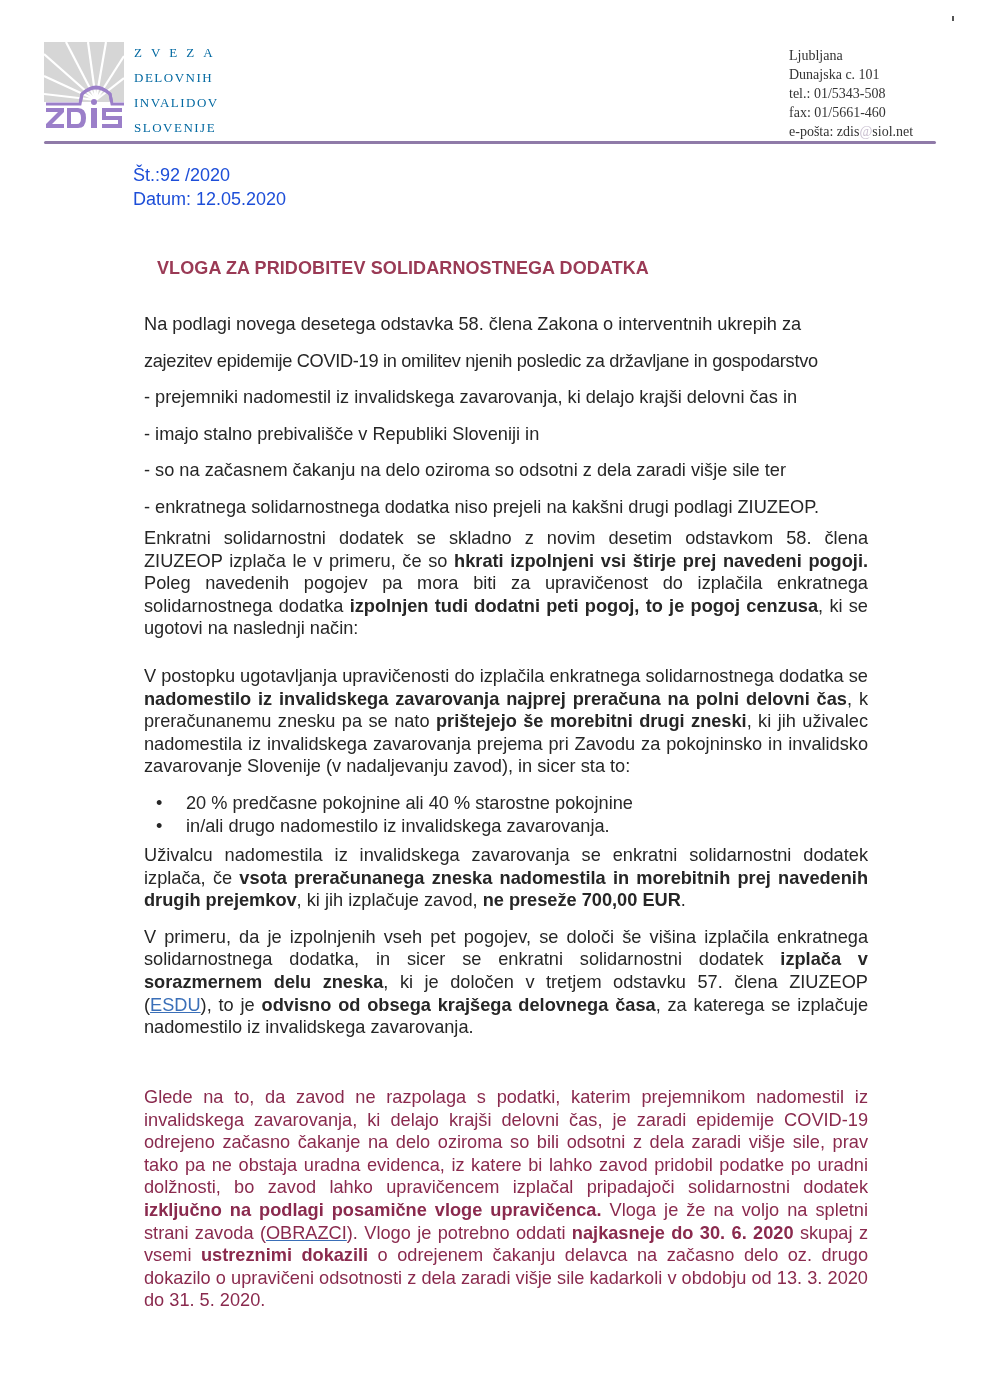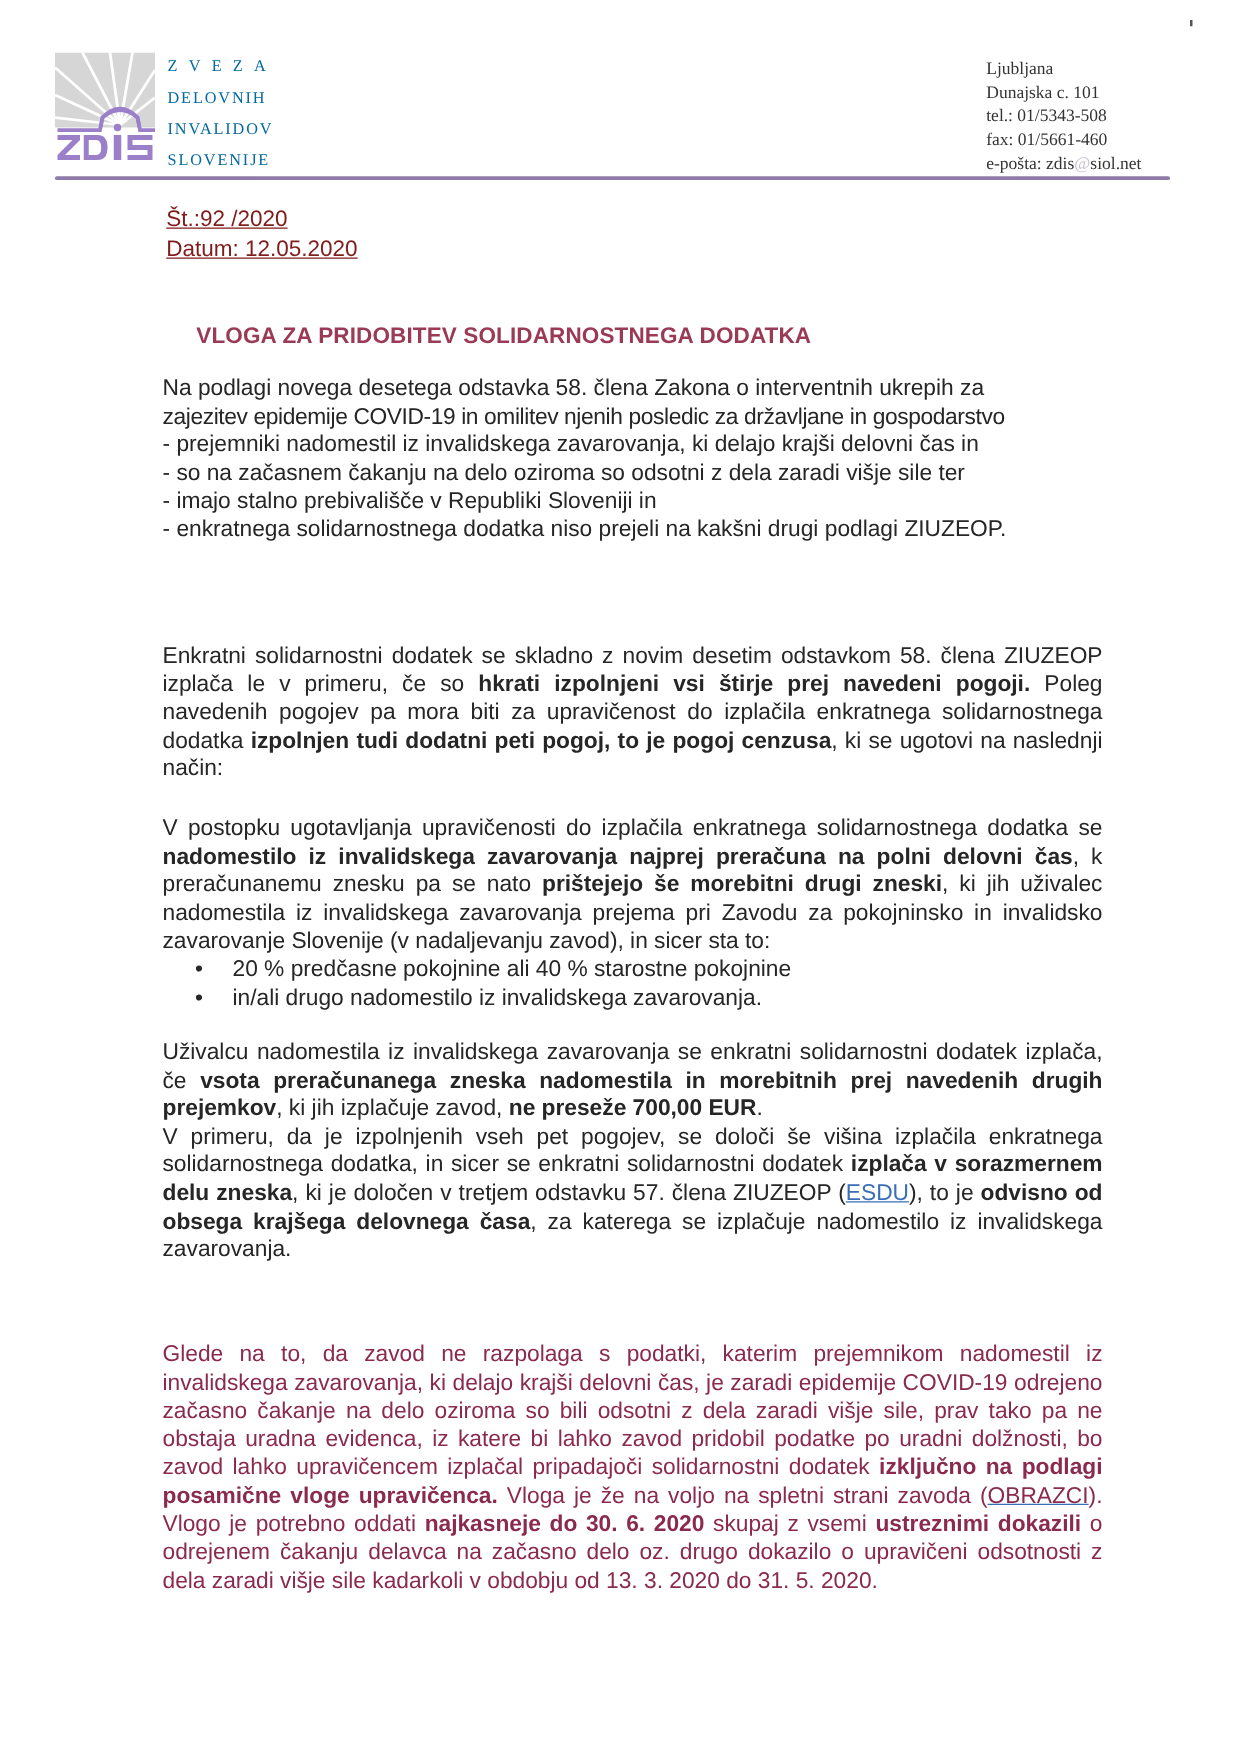--- a/index.html
+++ b/index.html
@@ -8,26 +8,26 @@
   
   .logo { position: absolute; left: 44px; top: 42px; width: 80px; height: 88px; }
   .org-name { position: absolute; left: 134px; top: 40px; font-family: "Liberation Serif", serif; font-size: 13px; letter-spacing: 1.5px; color: #0369a1; line-height: 25px; }
   .org-name .first { letter-spacing: 9px; font-size: 13px; }
   .address { position: absolute; left: 789px; top: 46px; font-family: "Liberation Serif", serif; font-size: 14px; line-height: 19px; color: #333; }
   .address .at { color: #c9bfd0; }
   .header-rule { position: absolute; left: 44px; top: 141px; width: 892px; height: 3px; background: #8f7aa8; border-radius: 2px; }
   .corner-mark { position: absolute; left: 952px; top: 16px; width: 2px; height: 5px; background: #555; }
 
   
-  .ref { position: absolute; left: 133px; top: 163px; font-size: 18px; line-height: 24px; color: #7f1d1d; text-decoration: underline; }
+  .ref { position: absolute; left: 133px; top: 163px; font-size: 18px; line-height: 24px; color: #1d4ed8; }
 
   .title { position: absolute; left: 0; width: 806px; top: 258px; text-align: center; font-size: 18px; font-weight: bold; color: #9a3a55; letter-spacing: 0.1px; }
 
   .body { position: absolute; left: 130px; width: 752px; font-size: 18.2px; line-height: 22.6px; color: #262626; font-family: "Liberation Sans", sans-serif; }
-  .body p { margin: 0; text-align: justify; }
+  .body p { margin: 14px; text-align: justify; }
   .body b { font-weight: bold; }
   .p1 { top: 299px; }
   .p1 .dash { text-align: left; }
   .p2 { top: 513px; }
   .p3 { top: 651px; }
   .p4 { top: 830px; }
   .p5 { top: 1072px; color: #8a2a4e; }
   .bullets { margin: 0; padding: 0; list-style: none; }
   .bullets li { position: relative; padding-left: 56px; }
   .bullets li::before { content: "•"; position: absolute; left: 26px; top: 0; }
@@ -85,22 +85,22 @@
   <div>Št.:92 /2020</div>
   <div>Datum: 12.05.2020</div>
 </div>
 
 <div class="title">VLOGA ZA PRIDOBITEV SOLIDARNOSTNEGA DODATKA</div>
 
 <div class="body p1">
   <p>Na podlagi novega desetega odstavka 58. člena Zakona o interventnih ukrepih za</p>
   <p class="condensed">zajezitev epidemije COVID-19 in omilitev njenih posledic za državljane in gospodarstvo</p>
   <p class="dash">- prejemniki nadomestil iz invalidskega zavarovanja, ki delajo krajši delovni čas in</p>
+  <p class="dash">- imajo stalno prebivališče v Republiki Sloveniji in</p>
   <p class="dash">- so na začasnem čakanju na delo oziroma so odsotni z dela zaradi višje sile ter</p>
-  <p class="dash">- imajo stalno prebivališče v Republiki Sloveniji in</p>
   <p class="dash">- enkratnega solidarnostnega dodatka niso prejeli na kakšni drugi podlagi ZIUZEOP.</p>
 </div>
 
 <div class="body p2">
   <p><span>Enkratni solidarnostni dodatek se skladno z novim desetim odstavkom 58. člena ZIUZEOP izplača le v primeru, če so </span><b>hkrati izpolnjeni vsi štirje prej navedeni pogoji.</b><span> Poleg navedenih pogojev pa mora biti za upravičenost do izplačila enkratnega solidarnostnega dodatka </span><b>izpolnjen tudi dodatni peti pogoj, to je pogoj cenzusa</b><span>, ki se ugotovi na naslednji način:</span></p>
 </div>
 
 <div class="body p3">
   <p><span>V postopku ugotavljanja upravičenosti do izplačila enkratnega solidarnostnega dodatka se </span><b>nadomestilo iz invalidskega zavarovanja najprej preračuna na polni delovni čas</b><span>, k preračunanemu znesku pa se nato </span><b>prištejejo še morebitni drugi zneski</b><span>, ki jih uživalec nadomestila iz invalidskega zavarovanja prejema pri Zavodu za pokojninsko in invalidsko zavarovanje Slovenije (v nadaljevanju zavod), in sicer sta to:</span></p>
   <ul class="bullets">

